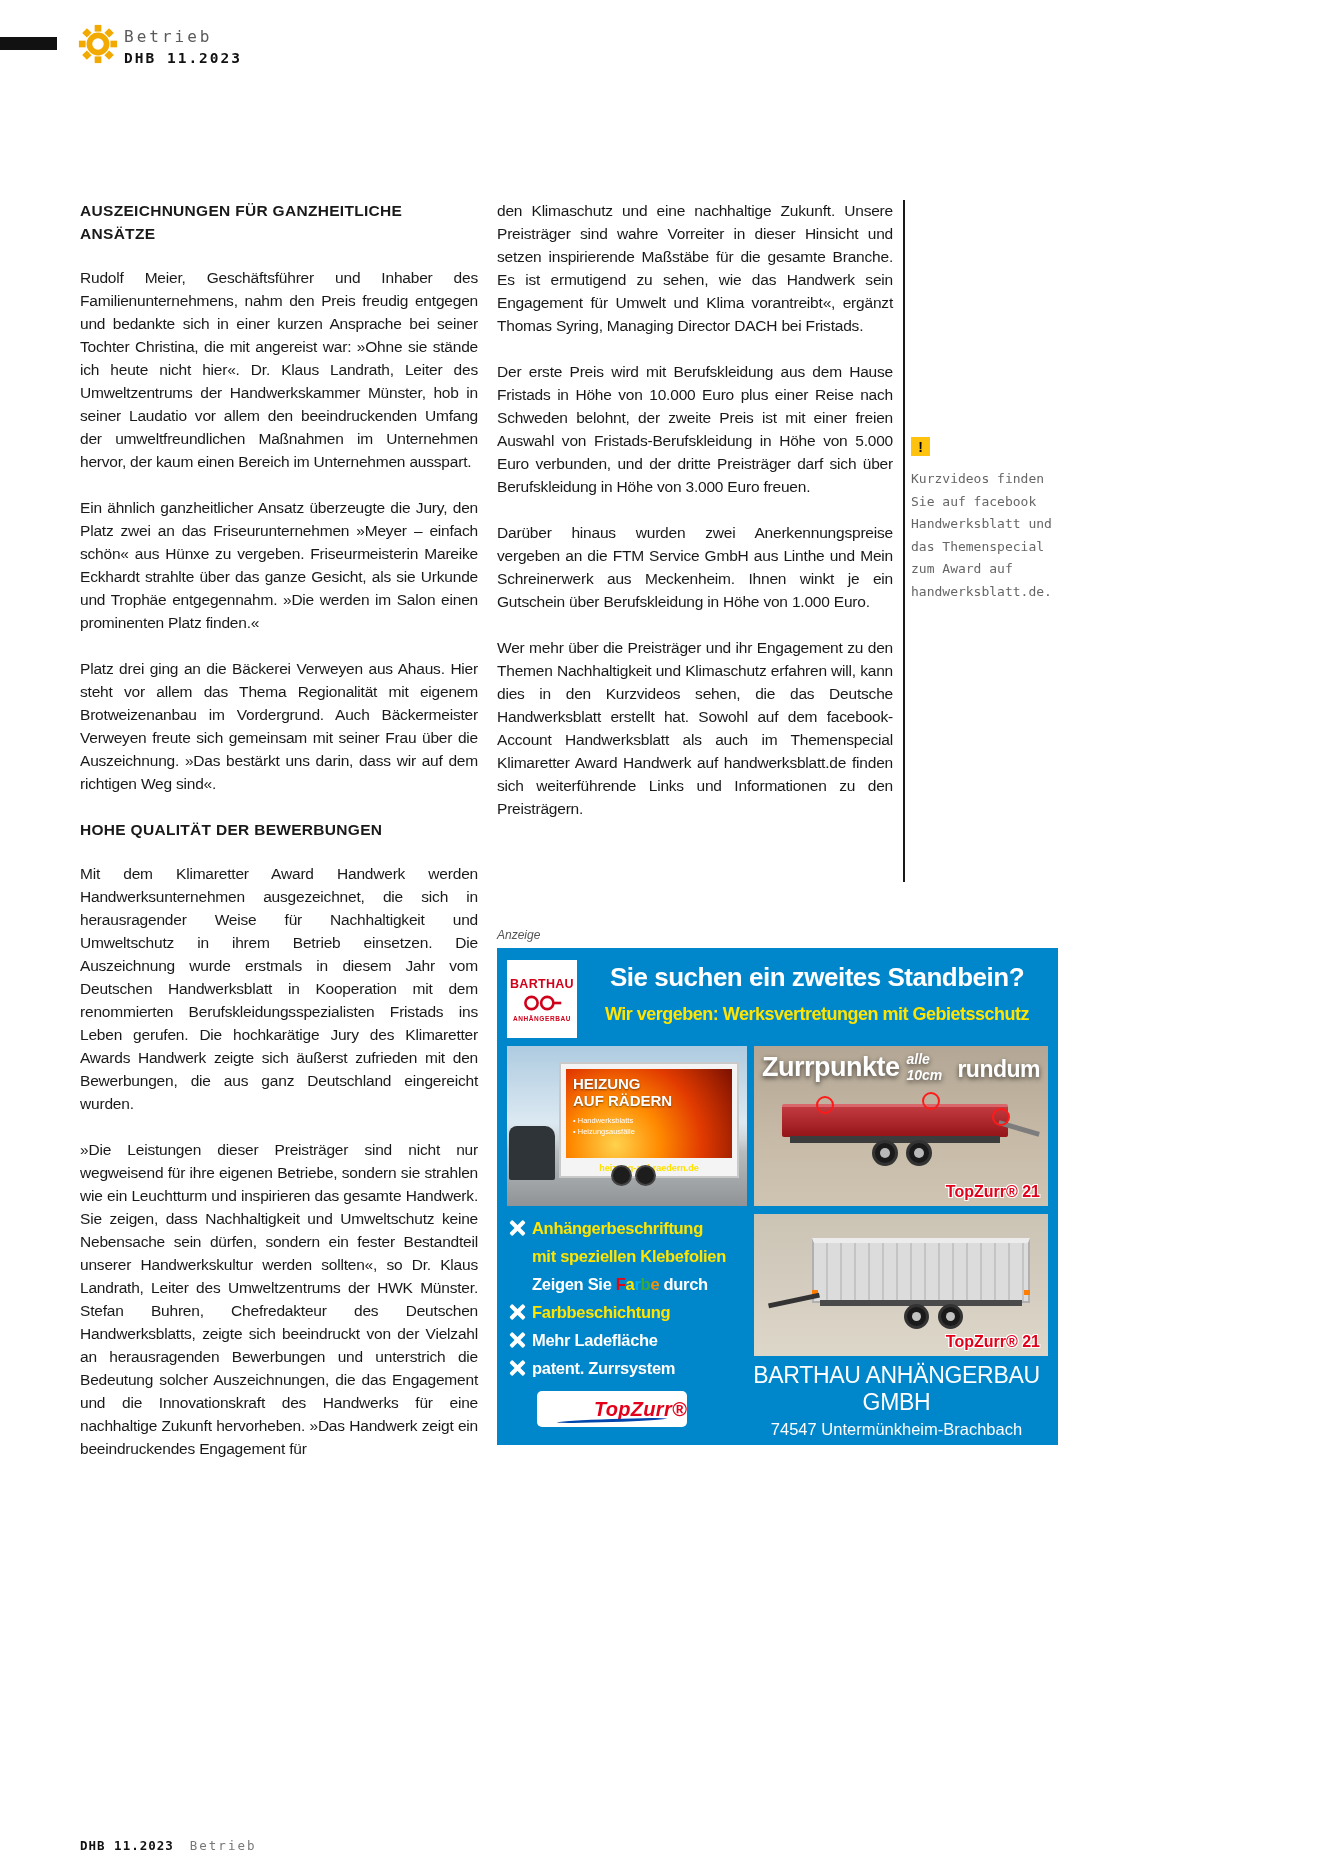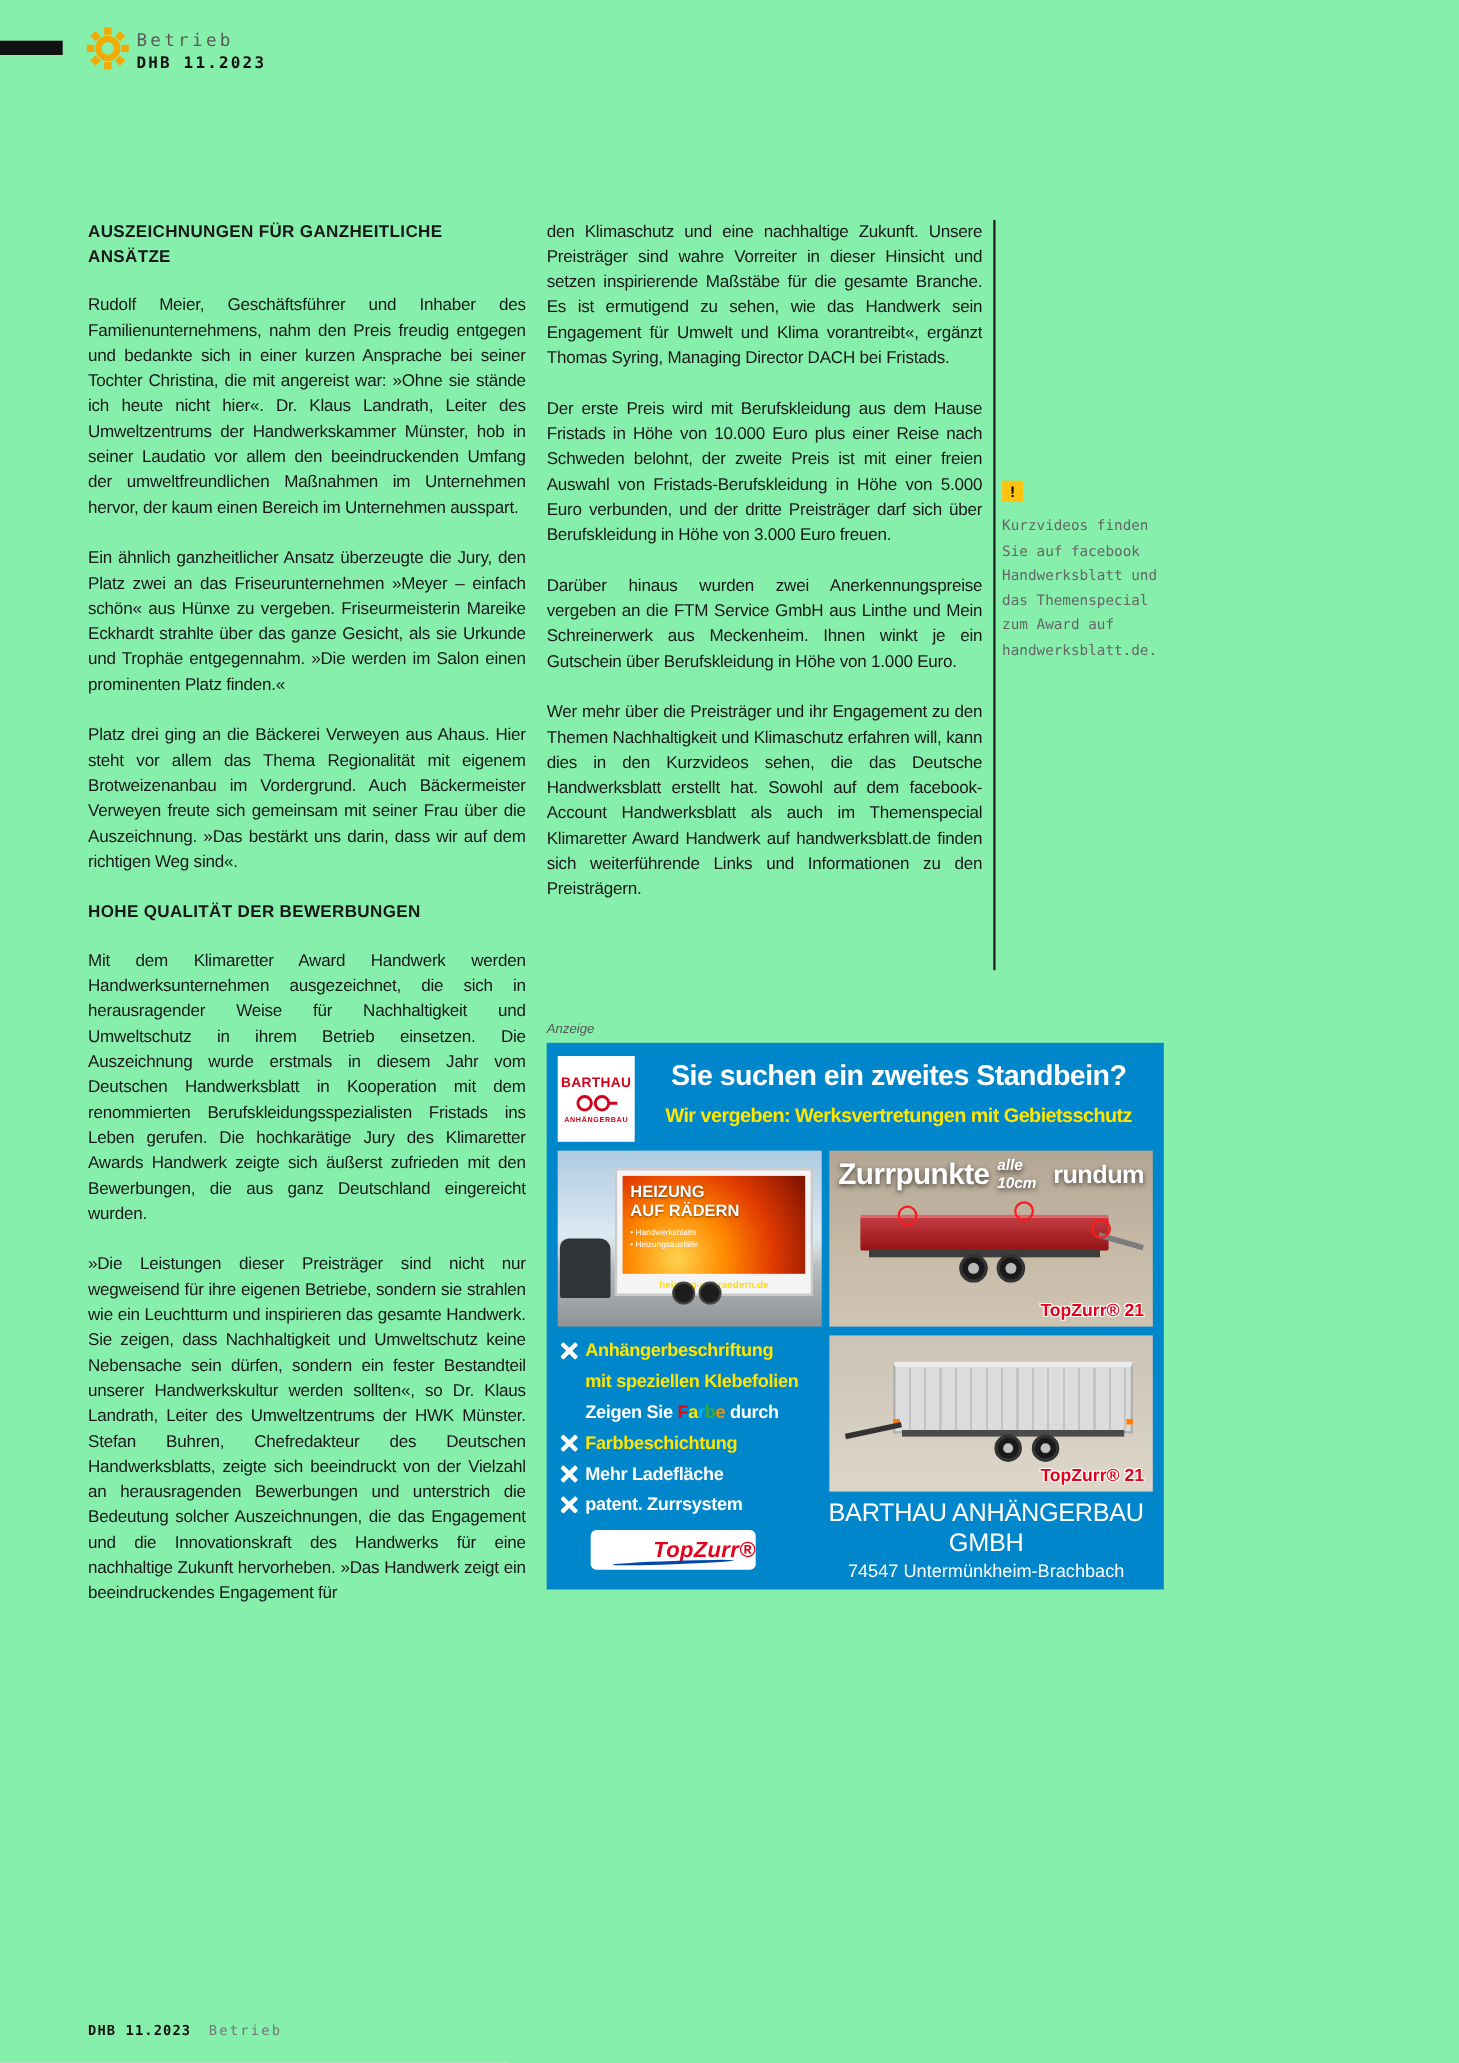--- a/index.html
+++ b/index.html
@@ -1,17 +1,17 @@
 <!DOCTYPE html>
 <html><head>
 <meta charset="utf-8">
 <style>
   html,body{margin:0;padding:0;}
   body{background:#e8e8e8;font-family:"Liberation Sans", sans-serif;}
-  .page{position:relative;width:1326px;height:1875px;background:#86efac;margin:0 auto;overflow:hidden;}
+  .page{position:relative;width:1326px;height:1875px;background:#ffffff;margin:0 auto;overflow:hidden;}
 
   
   .edge-bar{position:absolute;left:0;top:37px;width:57px;height:13px;background:#111;}
   .gear{position:absolute;left:77px;top:23px;width:42px;height:42px;}
   .kicker{position:absolute;left:124px;top:27px;}
   .kicker-section{font-size:16px;color:#5a5a5a;letter-spacing:3px;font-family:"DejaVu Sans Mono",monospace;}
   .kicker-issue{font-size:14.5px;color:#111;font-weight:bold;letter-spacing:2px;margin-top:4px;font-family:"DejaVu Sans Mono",monospace;}
 
   
   .col{position:absolute;top:199px;font-size:15.5px;line-height:23px;color:#191919;letter-spacing:-0.2px;}
@@ -51,21 +51,21 @@
   .ph1-flame{position:absolute;inset:5px 5px 18px 5px;background:radial-gradient(circle at 30% 85%,#ffd24d 0%,#ff8a00 32%,#e23b00 62%,#7a1000 100%);
              color:#fff;padding:6px 7px;}
   .ph1-txt1{font-weight:800;font-size:15px;text-shadow:0 1px 2px rgba(0,0,0,.5);}
   .ph1-txt2{font-weight:800;font-size:15px;text-shadow:0 1px 2px rgba(0,0,0,.5);margin-bottom:6px;}
   .ph1-item{font-size:7.5px;line-height:11px;}
   .ph1-url{position:absolute;left:5px;right:5px;bottom:3px;font-size:9px;font-weight:bold;color:#ffe000;text-align:center;}
   .ph1-wheel{position:absolute;bottom:20px;width:17px;height:17px;border-radius:50%;background:#1d1d1d;border:2px solid #444;}
   .ph1-w1{left:104px;} .ph1-w2{left:128px;}
 
   .photo2{left:257px;top:98px;width:294px;height:160px;background:linear-gradient(180deg,#b3a694 0%,#c6baa7 55%,#cfc4b2 100%);}
-  .zp-line{position:absolute;left:8px;right:8px;top:5px;display:flex;align-items:center;gap:7px;color:#fff;
+  .zp-line{position:absolute;left:8px;right:8px;top:5px;display:flex;align-items:flex-end;gap:7px;color:#fff;
            text-shadow:0 2px 5px rgba(0,0,0,.65);}
   .zp-big{font-size:27px;font-weight:800;letter-spacing:-0.5px;}
   .zp-mid{font-size:14px;font-weight:700;font-style:italic;}
   .zp-end{font-size:23px;font-weight:800;margin-left:auto;letter-spacing:-0.5px;}
   .p2-body{position:absolute;left:28px;right:40px;top:58px;height:30px;background:linear-gradient(180deg,#c23a3f,#951418);
            border-top:3px solid #d8666a;border-radius:2px;}
   .p2-frame{position:absolute;left:36px;right:48px;top:90px;height:7px;background:#3c3c3c;}
   .p2-wheel{position:absolute;top:94px;width:20px;height:20px;border-radius:50%;background:#1a1a1a;border:3px solid #333;}
   .p2-wheel::after{content:"";position:absolute;inset:5px;border-radius:50%;background:#b9b9b9;}
   .p2-w1{left:118px;} .p2-w2{left:152px;}

